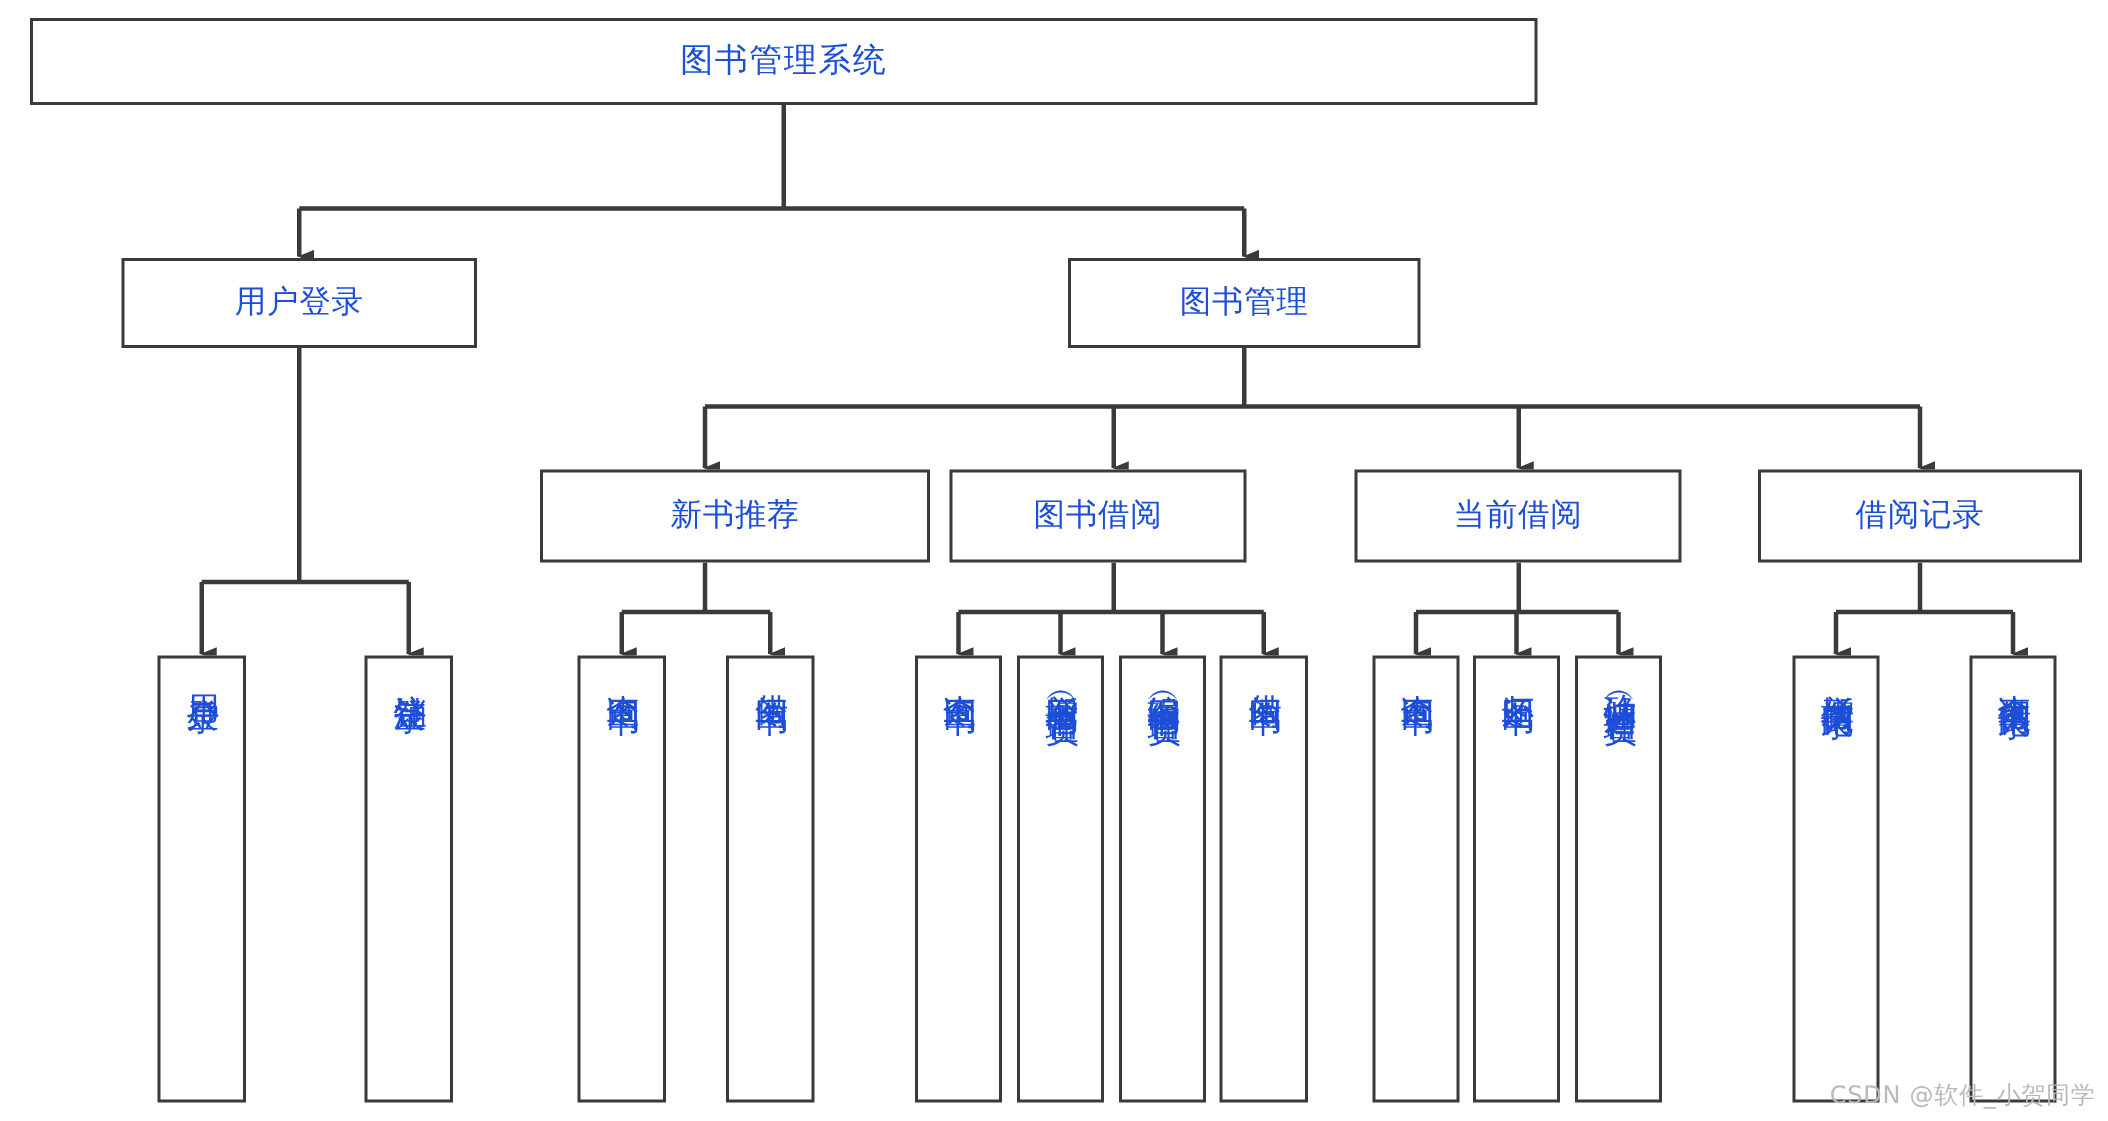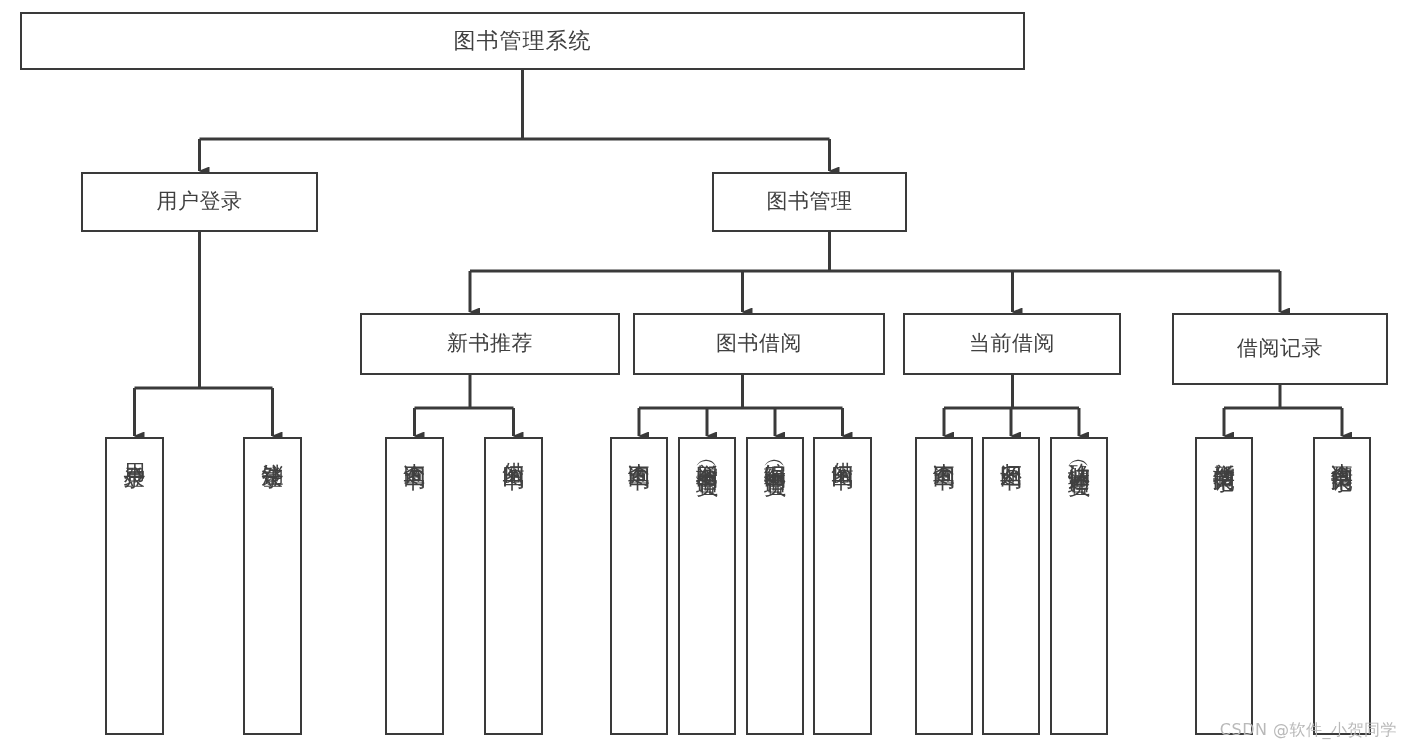--- a/index.html
+++ b/index.html
@@ -28,21 +28,21 @@
   }
   .node {
     position: absolute;
     box-sizing: border-box;
     border: 2.5px solid #3a3a3a;
     background: #ffffff;
     display: flex;
     align-items: center;
     justify-content: center;
     text-align: right;
-    color: #404040;
+    color: #1d4ed8;
     line-height: 1.12;
   }
   .node-label {
     display: block;
     white-space: pre-line;
   }
   .node.horizontal .node-label {
     font-size: 21px;
     letter-spacing: 0.5px;
   }
@@ -123,33 +123,33 @@
       </g>
   </svg>
 
   <div id="nodes-layer">
       <div class="node root horizontal" style="left: 20px; top: 12px; width: 1005px; height: 58px;">
         <span class="node-label">图书管理系统</span>
       </div>
       <div class="node level1 horizontal" style="left: 81px; top: 172px; width: 237px; height: 60px;">
         <span class="node-label">用户登录</span>
       </div>
-      <div class="node level1 horizontal" style="left: 712px; top: 172px; width: 195px; height: 60px;">
+      <div class="node level1 horizontal" style="left: 712px; top: 172px; width: 235px; height: 60px;">
         <span class="node-label">图书管理</span>
       </div>
       <div class="node level2 horizontal" style="left: 360px; top: 313px; width: 260px; height: 62px;">
         <span class="node-label">新书推荐</span>
       </div>
-      <div class="node level2 horizontal" style="left: 633px; top: 313px; width: 252px; height: 62px;">
+      <div class="node level2 horizontal" style="left: 633px; top: 313px; width: 198px; height: 62px;">
         <span class="node-label">图书借阅</span>
       </div>
       <div class="node level2 horizontal" style="left: 903px; top: 313px; width: 218px; height: 62px;">
         <span class="node-label">当前借阅</span>
       </div>
-      <div class="node level2 horizontal" style="left: 1172px; top: 313px; width: 216px; height: 72px;">
+      <div class="node level2 horizontal" style="left: 1172px; top: 313px; width: 216px; height: 62px;">
         <span class="node-label">借阅记录</span>
       </div>
       <div class="node leaf vertical" style="left: 105px; top: 437px; width: 59px; height: 298px;">
         <span class="node-label">用户登录</span>
       </div>
       <div class="node leaf vertical" style="left: 243px; top: 437px; width: 59px; height: 298px;">
         <span class="node-label">注销登录</span>
       </div>
       <div class="node leaf vertical" style="left: 385px; top: 437px; width: 59px; height: 298px;">
         <span class="node-label">查询图书</span>

